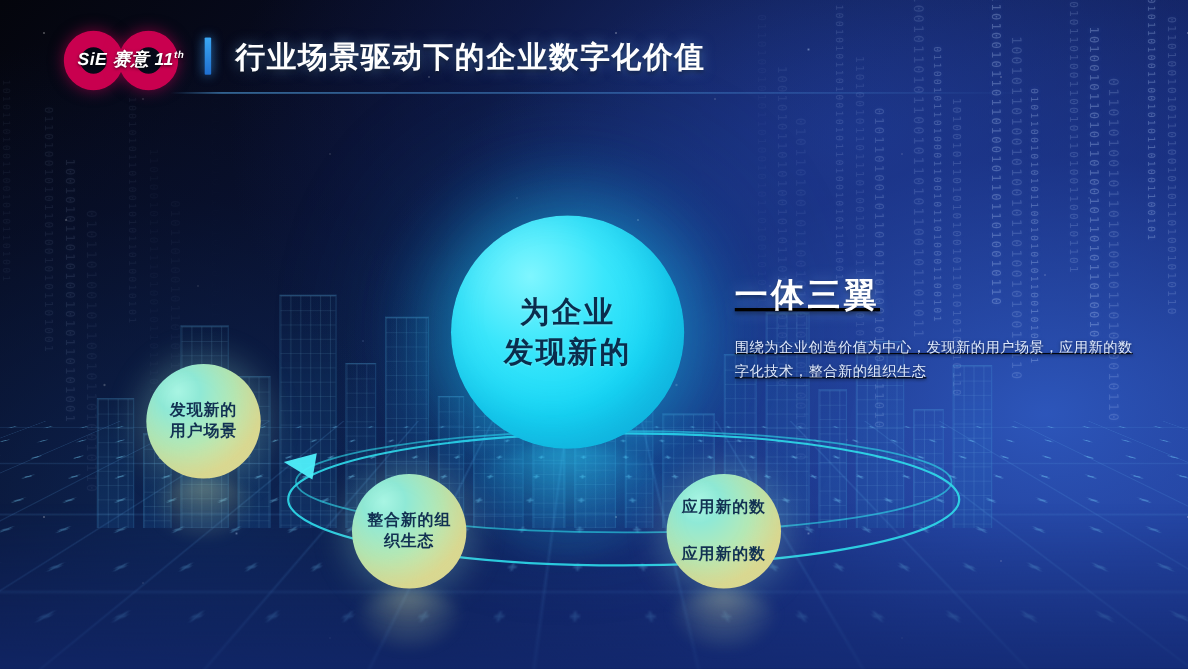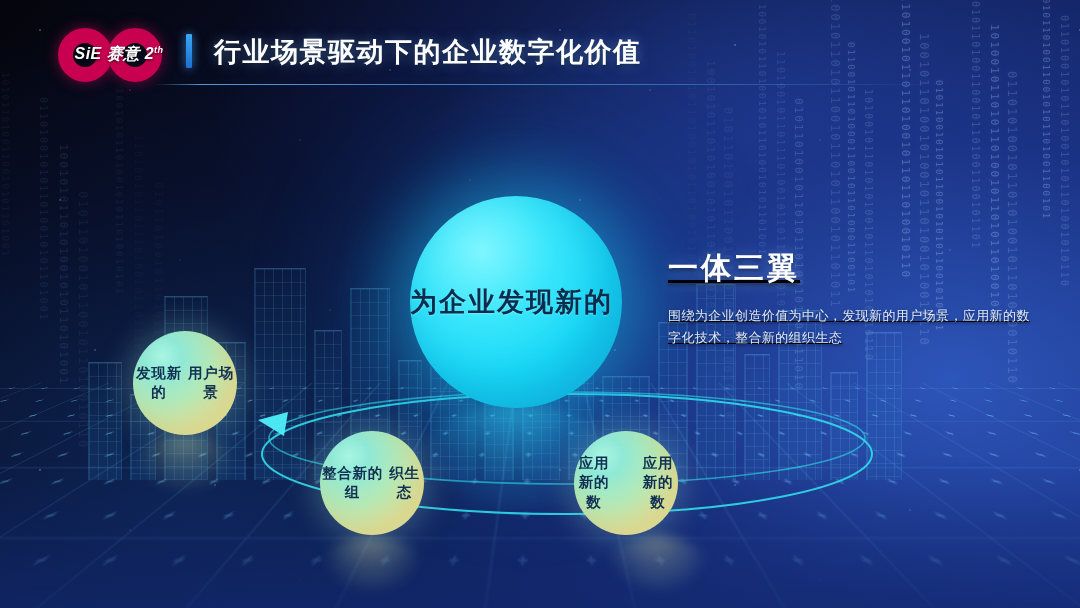--- a/index.html
+++ b/index.html
@@ -177,22 +177,22 @@
     width: 780px; height: 1px;
     background: linear-gradient(to right, rgba(70,150,230,0) 0%, rgba(90,180,250,0.85) 6%, rgba(90,175,245,0.55) 58%, rgba(70,150,230,0) 100%);
   }
 
   
   .orbit { position: absolute; left: 258px; top: 388px; width: 618px; height: 132px; pointer-events: none; }
 
   
   .sphere {
     position: absolute; border-radius: 50%;
-    display: flex; flex-direction: row;
-    align-items: center; 
+    display: flex; flex-direction: column;
+    align-items: center; justify-content: center;
     text-align: center; line-height: 1.34;
     color: #0b2340;
   }
 
   .sphere.main {
     left: 410px; top: 196px; width: 212px; height: 212px;
     background:
       radial-gradient(circle at 34% 26%, #7ff6ff 0%, #3ae6fb 32%, #17d8f7 62%, #0ec6ef 100%);
     box-shadow:
       0 0 60px 18px rgba(30,210,250,0.38),
@@ -207,21 +207,21 @@
     width: 104px; height: 104px;
     font-size: 14.5px; font-weight: 700; letter-spacing: .8px;
     color: #123152;
     background: radial-gradient(circle at 28% 24%, #a8f5e3 0%, #8fe9d6 18%, #b6e9b6 46%, #e8e39a 72%, #f6e7a4 100%);
     box-shadow:
       0 0 28px 8px rgba(150,225,210,0.25),
       inset -10px -12px 26px rgba(120,150,90,0.18);
   }
   .sphere.s1 { left: 133px; top: 331px; }
   .sphere.s2 { left: 320px; top: 431px; }
-  .sphere.s3 { left: 574px; top: 431px; gap: 24px; }
+  .sphere.s3 { left: 606px; top: 431px; gap: 24px; }
 
   
   .reflection { position: absolute; border-radius: 50%; pointer-events: none; filter: blur(6px); }
   .refl-main {
     left: 420px; top: 404px; width: 192px; height: 108px;
     background: radial-gradient(ellipse at 50% 6%, rgba(60,225,250,0.42) 0%, rgba(40,190,230,0.18) 45%, rgba(20,120,180,0) 78%);
   }
   .refl-s {
     width: 96px; height: 54px;
   }
@@ -307,21 +307,21 @@
     <div class="dots"></div>
     <div class="haze"></div>
   </div>
 
   <div class="header">
 
     <div class="logo">
       <div class="loop l"></div>
       <div class="loop r"></div>
       <div class="wordmark">
-        <span>SiE 赛意 2</span><span class="sup">th</span>
+        <span>SiE 赛意 11</span><span class="sup">th</span>
       </div>
     </div>
 
     <div class="title-bar">
       <div class="title-accent"></div>
       <div class="title-text">行业场景驱动下的企业数字化价值</div>
     </div>
     <div class="title-rule"></div>
   </div>
 

